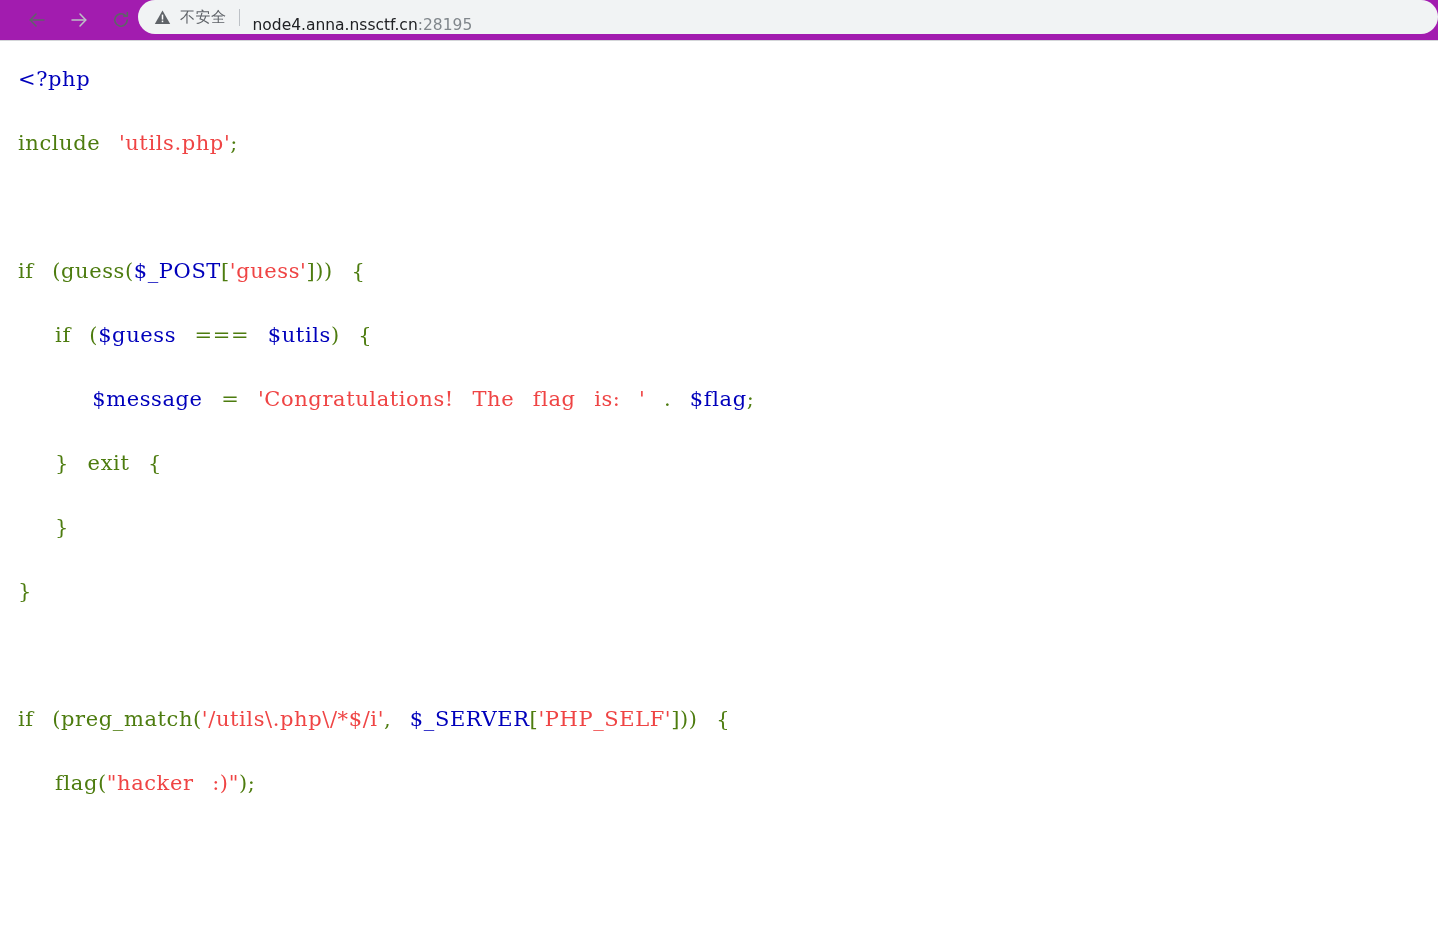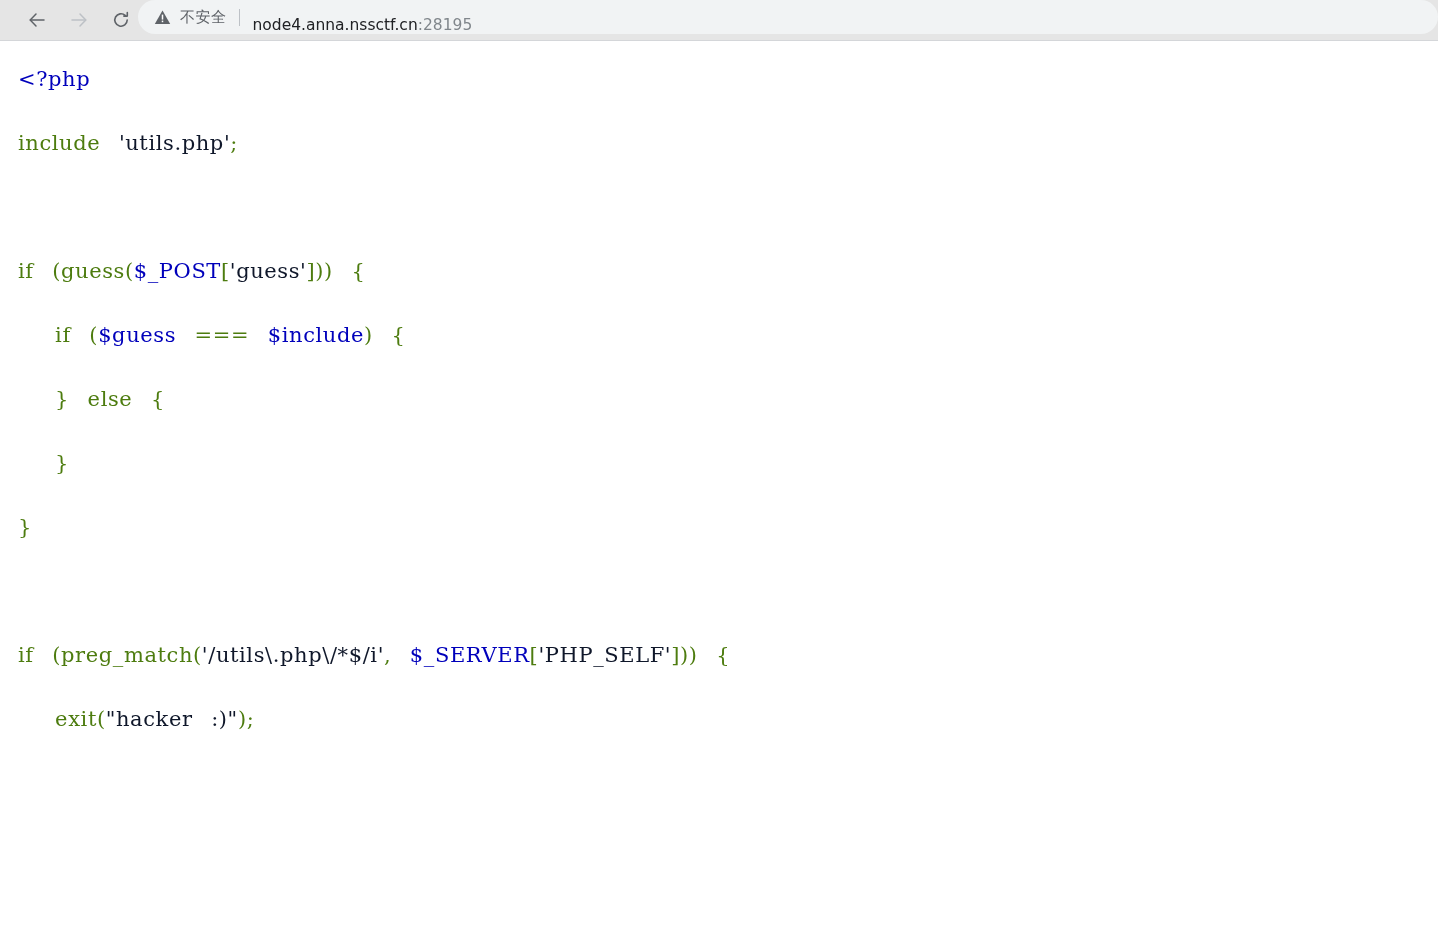--- a/index.html
+++ b/index.html
@@ -13,21 +13,21 @@
   body {
     font-family: "Liberation Sans", sans-serif;
   }
 
   
   #browser-toolbar {
     position: absolute;
     top: 0; left: 0;
     width: 1438px;
     height: 41px;
-    background: #e5e5e5;
+    background: #a21caf;
     border-bottom: 1px solid #d4d6d9;
     box-sizing: border-box;
     display: flex;
     align-items: center;
   }
   .nav-btn {
     width: 30px;
     height: 30px;
     margin-left: 12px;
     display: flex;
@@ -98,21 +98,21 @@
     margin: 0;
     font-family: "DejaVu Serif", "Liberation Serif", serif;
     font-size: 21px;
     line-height: 32px;
     white-space: pre;
     letter-spacing: 0.6px;
     word-spacing: 2px;
     color: #007700;
   }
   #source-code .kw  { color: #4d7c0f; }  
-  #source-code .str { color: #0f172a; }  
+  #source-code .str { color: #ef4444; }  
   #source-code .var { color: #0000bb; }  
   .code-line { display: block; min-height: 32px; }
 </style>
 </head>
 <body>
 
 <div id="browser-toolbar">
 
   <div class="nav-btn">
     <svg width="20" height="20" viewBox="0 0 20 20">
@@ -147,27 +147,28 @@
     <div id="omnibox-divider"></div>
     <div id="url-text"><span>node4.anna.nssctf.cn</span><span class="port">:28195</span></div>
   </div>
 </div>
 
 <div id="page-content">
   <code id="source-code"><span class="code-line"><span class="var">&lt;?php</span></span>
 <span class="code-line"><span class="kw">include  </span><span class="str">'utils.php'</span><span class="kw">;</span></span>
 <span class="code-line"><span class="kw"></span></span>
 <span class="code-line"><span class="kw">if  (guess(</span><span class="var">$_POST</span><span class="kw">[</span><span class="str">'guess'</span><span class="kw">]))  {</span></span>
-<span class="code-line"><span class="kw">    if  (</span><span class="var">$guess</span><span class="kw">  ===  </span><span class="var">$include</span><span class="kw">)  {</span></span>
-<span class="code-line"><span class="kw">    }  else  {</span></span>
+<span class="code-line"><span class="kw">    if  (</span><span class="var">$guess</span><span class="kw">  ===  </span><span class="var">$utils</span><span class="kw">)  {</span></span>
+<span class="code-line"><span class="kw">        </span><span class="var">$message</span><span class="kw">  =  </span><span class="str">'Congratulations!  The  flag  is:  '</span><span class="kw">  .  </span><span class="var">$flag</span><span class="kw">;</span></span>
+<span class="code-line"><span class="kw">    }  exit  {</span></span>
 <span class="code-line"><span class="kw">    }</span></span>
 <span class="code-line"><span class="kw">}</span></span>
 <span class="code-line"><span class="kw"></span></span>
 <span class="code-line"><span class="kw">if  (preg_match(</span><span class="str">'/utils\.php\/*$/i'</span><span class="kw">,  </span><span class="var">$_SERVER</span><span class="kw">[</span><span class="str">'PHP_SELF'</span><span class="kw">]))  {</span></span>
-<span class="code-line"><span class="kw">    exit(</span><span class="str">"hacker  :)"</span><span class="kw">);</span></span>
+<span class="code-line"><span class="kw">    flag(</span><span class="str">"hacker  :)"</span><span class="kw">);</span></span>
 
 
 
 
 
 
 
 
 
 

